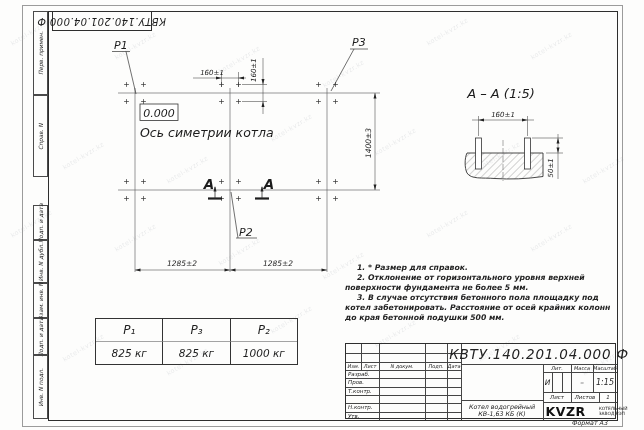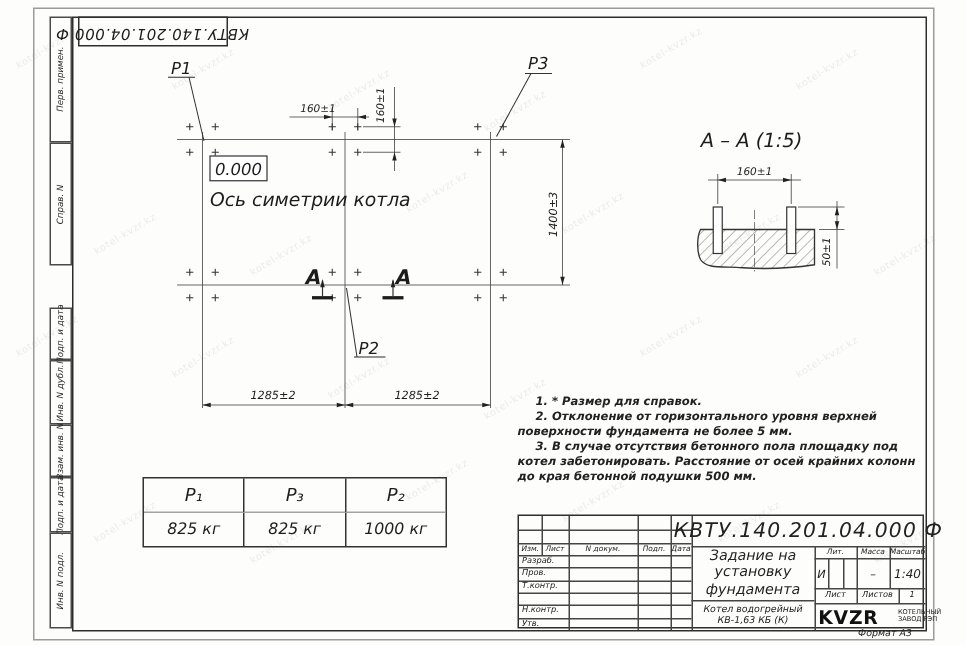--- a/index.html
+++ b/index.html
@@ -295,37 +295,32 @@
     <div class="tcell lbl5" style="left:101px;top:18px;width:14px;height:8px;">Дата</div>
 
     <div class="tcell lbl55" style="left:0;top:26px;width:33px;height:8.3px;">Разраб.</div>
     <div class="tcell lbl55" style="left:0;top:34.3px;width:33px;height:8.4px;">Пров.</div>
     <div class="tcell lbl55" style="left:0;top:42.7px;width:33px;height:8.3px;">Т.контр.</div>
     <div class="tcell lbl55" style="left:0;top:59.3px;width:33px;height:8.4px;">Н.контр.</div>
     <div class="tcell lbl55" style="left:0;top:67.7px;width:33px;height:8.3px;">Утв.</div>
 
     <div class="tcell docnum" style="left:115px;top:0;width:156px;height:20px;">КВТУ.140.201.04.000 Ф</div>
 
-    <div class="tcell" style="left:115px;top:20px;width:82px;height:36px;flex-direction:column;">
-      <span class="ttl">Задание на</span>
-      <span class="ttl">установку</span>
-      <span class="ttl">фундамента</span>
-    </div>
 
     <div class="tcell" style="left:115px;top:56px;width:82px;height:20px;flex-direction:column;">
       <span class="prod">Котел водогрейный</span>
       <span class="prod">КВ-1,63 КБ (К)</span>
     </div>
 
     <div class="tcell lbl5" style="left:197px;top:20px;width:28px;height:8px;">Лит.</div>
     <div class="tcell lbl5" style="left:225px;top:20px;width:22px;height:8px;">Масса</div>
     <div class="tcell lbl5" style="left:247px;top:20px;width:24px;height:8px;">Масштаб</div>
     <div class="tcell litval" style="left:197px;top:28px;width:9.3px;height:20px;">И</div>
     <div class="tcell litval" style="left:225px;top:28px;width:22px;height:20px;">–</div>
-    <div class="tcell scaleval" style="left:247px;top:28px;width:24px;height:20px;">1:40</div>
+    <div class="tcell scaleval" style="left:247px;top:28px;width:24px;height:20px;">1:15</div>
 
     <div class="tcell lbl55" style="left:197px;top:48px;width:28px;height:10px;justify-content:center;padding:0;">Лист</div>
     <div class="tcell lbl55" style="left:225px;top:48px;width:28px;height:10px;justify-content:center;padding:0;">Листов</div>
     <div class="tcell lbl55" style="left:253px;top:48px;width:18px;height:10px;justify-content:center;padding:0;">1</div>
 
     <div class="logo-cell" style="left:197px;top:58px;width:74px;height:18px;">
       <svg width="13" height="13" viewBox="0 0 14 14">
         <rect x="0" y="0" width="14" height="14" rx="2" fill="#111"></rect>
         <path d="M3 11 V3 M5.5 3 V11 M8 11 V3 M10.5 3 V11" stroke="#fff" stroke-width="1.1" fill="none"></path>
       </svg>

